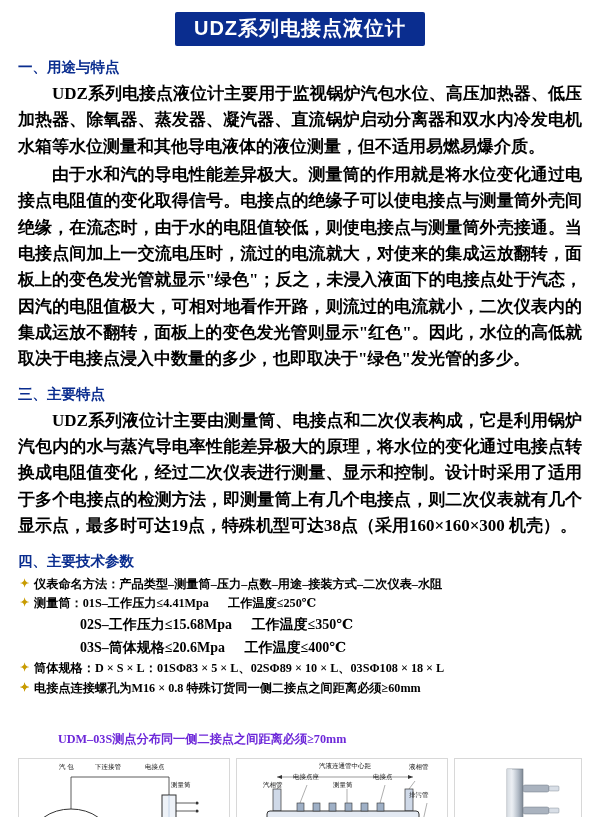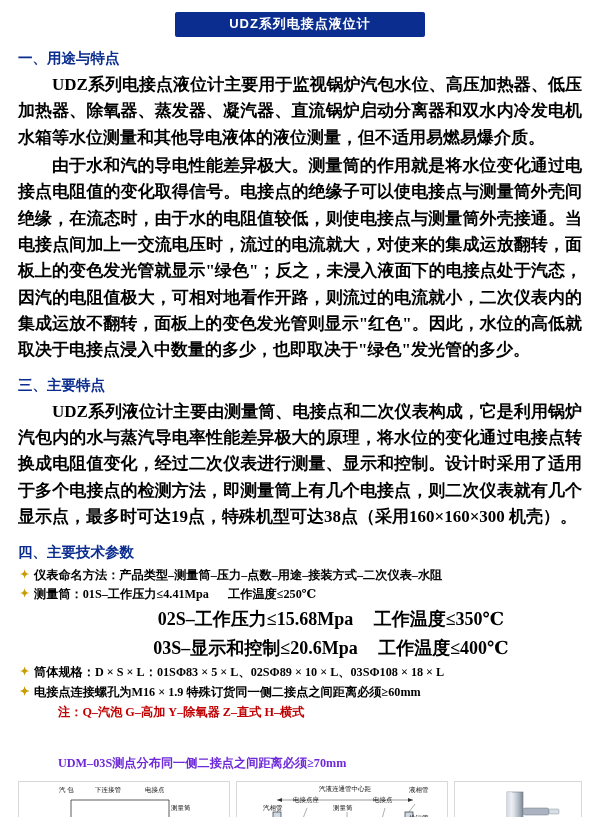--- a/index.html
+++ b/index.html
@@ -17,21 +17,21 @@
     background: #ffffff;
     overflow: hidden;
     box-sizing: border-box;
   }
   .title-bar {
     margin: 12px auto 0 auto;
     width: 250px;
     background: #0a2d8f;
     color: #ffffff;
     text-align: center;
-    font-size: 13px;
+    font-size: 20px;
     font-weight: bold;
     letter-spacing: 1px;
     padding: 3px 0 4px 0;
     border-radius: 2px;
     font-family: "Liberation Sans", sans-serif;
   }
   .content {
     padding: 0 18px;
     box-sizing: border-box;
   }
@@ -65,26 +65,25 @@
     position: relative;
   }
   .spec-item .bullet {
     position: absolute;
     left: 2px;
     top: 0;
     color: #c89b00;
     font-size: 11px;
   }
   .sub-line {
-    font-size: 18px;
+    font-size: 14px;
     line-height: 1.62;
     font-weight: bold;
     color: #000000;
     padding-left: 62px;
-    text-align: center;
   }
   .tw {
     display: inline-block;
     margin-left: 16px;
   }
   .note-red {
     color: #c00000;
     font-size: 12.2px;
     font-weight: bold;
     line-height: 1.62;
@@ -150,37 +149,36 @@
       <li class="spec-item">
         <span class="bullet">✦</span>
         <span>测量筒：01S–工作压力≤4.41Mpa</span>
         <span class="tw">工作温度≤250℃</span>
       </li>
       <li class="sub-line">
         <span>02S–工作压力≤15.68Mpa</span>
         <span class="tw">工作温度≤350℃</span>
       </li>
       <li class="sub-line">
-        <span>03S–显示和控制≤20.6Mpa</span>
+        <span>03S–筒体规格≤20.6Mpa</span>
         <span class="tw">工作温度≤400℃</span>
       </li>
       <li class="spec-item">
         <span class="bullet">✦</span>
         <span>筒体规格：D × S × L：01SΦ83 × 5 × L、02SΦ89 × 10 × L、03SΦ108 × 18 × L</span>
       </li>
       <li class="spec-item">
         <span class="bullet">✦</span>
       </li>
       <li class="spec-item">
         <span class="bullet">✦</span>
-        <span>电接点连接螺孔为M16 × 1.9 特殊订货同一侧二接点之间距离必须≥60mm</span>
+        <span>电接点连接螺孔为M16 × 0.8 特殊订货同一侧二接点之间距离必须≥60mm</span>
       </li>
     </ul>
 
-    <div class="note-red">注：Q–汽泡 G–高加 Y–除氧器 Z–直式 H–横式</div>
     <div class="note-blue">UDM–03S测点分布同一侧二接点之间距离必须≥70mm</div>
 
     <div class="figures">
 
       <div class="fig fig-a">
         <svg width="210" height="146" viewBox="0 0 210 146">
 
           <ellipse cx="52" cy="78" rx="38" ry="28" fill="#ffffff" stroke="#333" stroke-width="1"></ellipse>
           <path d="M18 96 q34 12 68 0" fill="none" stroke="#2b5fb8" stroke-width="1"></path>
           <path d="M18 90 q34 12 68 0" fill="none" stroke="#2b5fb8" stroke-width="0.7"></path>

